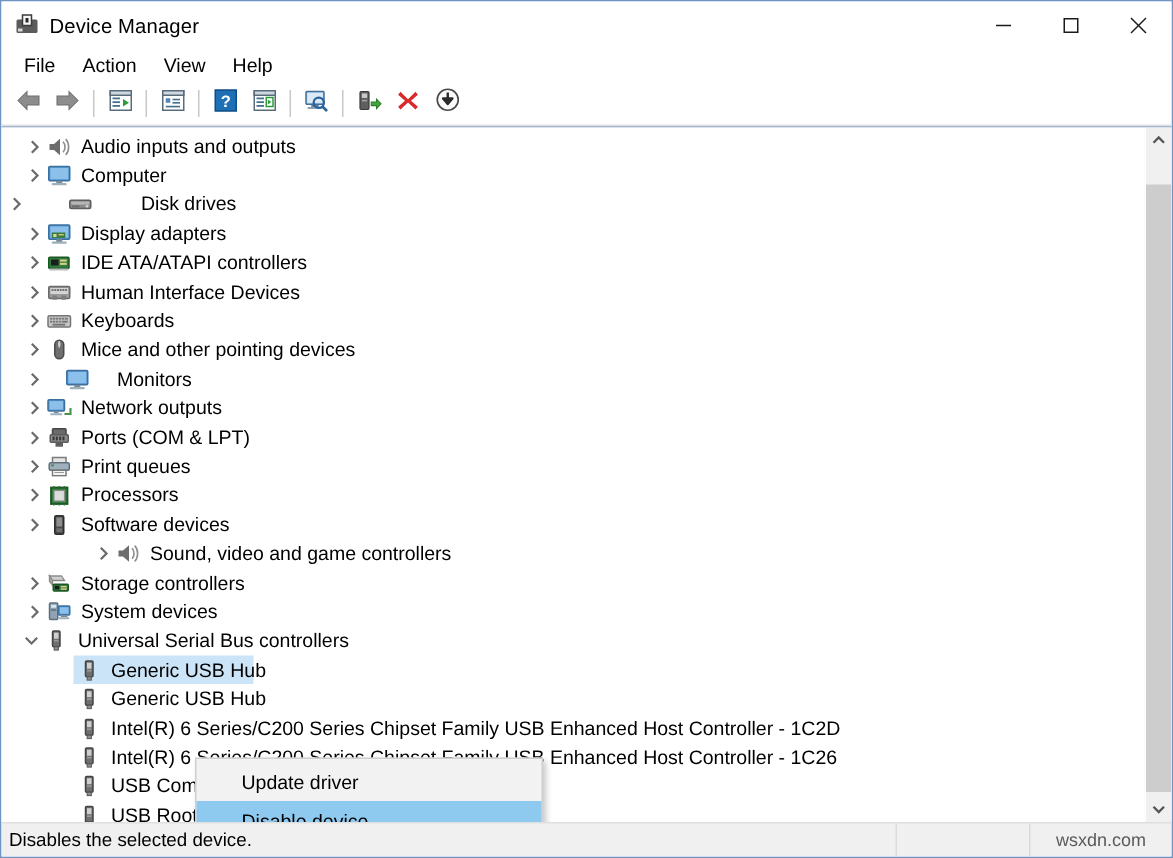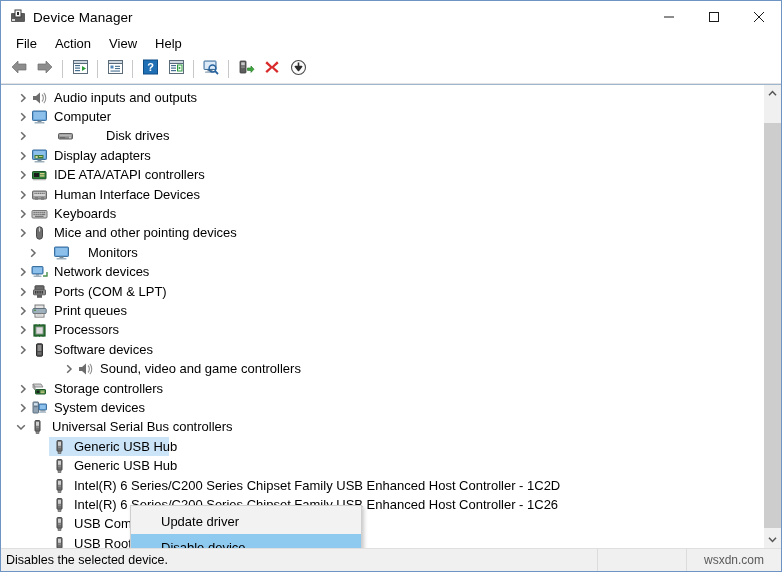--- a/index.html
+++ b/index.html
@@ -448,21 +448,21 @@
             <span class="dev-icon"><svg width="17" height="16" viewBox="0 0 17 16">
                 <rect x="1.5" y="2" width="14" height="9.5" rx="0.8" fill="#5b9bd5" stroke="#3a6f9e" stroke-width="1"></rect>
                 <rect x="2.6" y="3" width="11.8" height="7.4" fill="#8cc0ea"></rect>
                 <rect x="6.5" y="11.5" width="4" height="1.7" fill="#7b8c99"></rect>
                 <rect x="3.5" y="13" width="10" height="1.5" rx="0.6" fill="#9fb0bd"></rect>
               </svg></span>
             <span class="dev-label">Computer</span>
           </div>
         </div>
         <div class="row">
-          <div class="row-inner" style="padding-left: 14px; gap: 26px;">
+          <div class="row-inner" style="padding-left: 2px; gap: 26px;">
             <span class="twisty">
               <svg width="8" height="10" viewBox="0 0 8 10">
                 <path d="M2.2 1.2 L6 5 L2.2 8.8" fill="none" stroke="#6a6a6a" stroke-width="1.5"></path>
               </svg>
             </span>
             <span class="dev-icon"><svg width="17" height="16" viewBox="0 0 17 16">
                 <rect x="1.5" y="5.5" width="14" height="5.5" rx="1" fill="#8b8b8b" stroke="#5e5e5e" stroke-width="1"></rect>
                 <rect x="2.5" y="6.4" width="12" height="2" fill="#b7b7b7"></rect>
                 <circle cx="13" cy="9.5" r="0.9" fill="#d8d8d8"></circle>
                 <rect x="3" y="9" width="5" height="1.2" fill="#6a6a6a"></rect>
@@ -562,21 +562,21 @@
             </span>
             <span class="dev-icon"><svg width="17" height="16" viewBox="0 0 17 16">
                 <rect x="5.5" y="1.8" width="6" height="12.4" rx="3" fill="#6f6f6f" stroke="#4a4a4a" stroke-width="1"></rect>
                 <line x1="8.5" y1="2.4" x2="8.5" y2="6.6" stroke="#d4d4d4" stroke-width="1"></line>
                 <rect x="7.8" y="3.2" width="1.5" height="2.6" rx="0.7" fill="#cfcfcf"></rect>
               </svg></span>
             <span class="dev-label">Mice and other pointing devices</span>
           </div>
         </div>
         <div class="row">
-          <div class="row-inner" style="padding-left: 24px; gap: 12px;">
+          <div class="row-inner" style="padding-left: 14px; gap: 12px;">
             <span class="twisty">
               <svg width="8" height="10" viewBox="0 0 8 10">
                 <path d="M2.2 1.2 L6 5 L2.2 8.8" fill="none" stroke="#6a6a6a" stroke-width="1.5"></path>
               </svg>
             </span>
             <span class="dev-icon"><svg width="17" height="16" viewBox="0 0 17 16">
                 <rect x="1.5" y="2" width="14" height="9.5" rx="0.8" fill="#5b9bd5" stroke="#3a6f9e" stroke-width="1"></rect>
                 <rect x="2.6" y="3" width="11.8" height="7.4" fill="#8cc0ea"></rect>
                 <rect x="6.5" y="11.5" width="4" height="1.7" fill="#7b8c99"></rect>
                 <rect x="3.5" y="13" width="10" height="1.5" rx="0.6" fill="#9fb0bd"></rect>
@@ -591,21 +591,21 @@
                 <path d="M2.2 1.2 L6 5 L2.2 8.8" fill="none" stroke="#6a6a6a" stroke-width="1.5"></path>
               </svg>
             </span>
             <span class="dev-icon"><svg width="17" height="16" viewBox="0 0 17 16">
                 <rect x="1" y="2.5" width="11" height="7.5" rx="0.8" fill="#5b9bd5" stroke="#3a6f9e" stroke-width="1"></rect>
                 <rect x="2" y="3.4" width="9" height="5.6" fill="#8cc0ea"></rect>
                 <path d="M12 12 L16 12 L16 8" fill="none" stroke="#4a8f4a" stroke-width="1.4"></path>
                 <rect x="5" y="10.2" width="3" height="1.4" fill="#7b8c99"></rect>
                 <rect x="2.5" y="11.5" width="8" height="1.4" rx="0.5" fill="#9fb0bd"></rect>
               </svg></span>
-            <span class="dev-label">Network devices</span>
+            <span class="dev-label">Network outputs</span>
           </div>
         </div>
         <div class="row">
           <div class="row-inner" style="padding-left: 14px;">
             <span class="twisty">
               <svg width="8" height="10" viewBox="0 0 8 10">
                 <path d="M2.2 1.2 L6 5 L2.2 8.8" fill="none" stroke="#6a6a6a" stroke-width="1.5"></path>
               </svg>
             </span>
             <span class="dev-icon"><svg width="17" height="16" viewBox="0 0 17 16">

